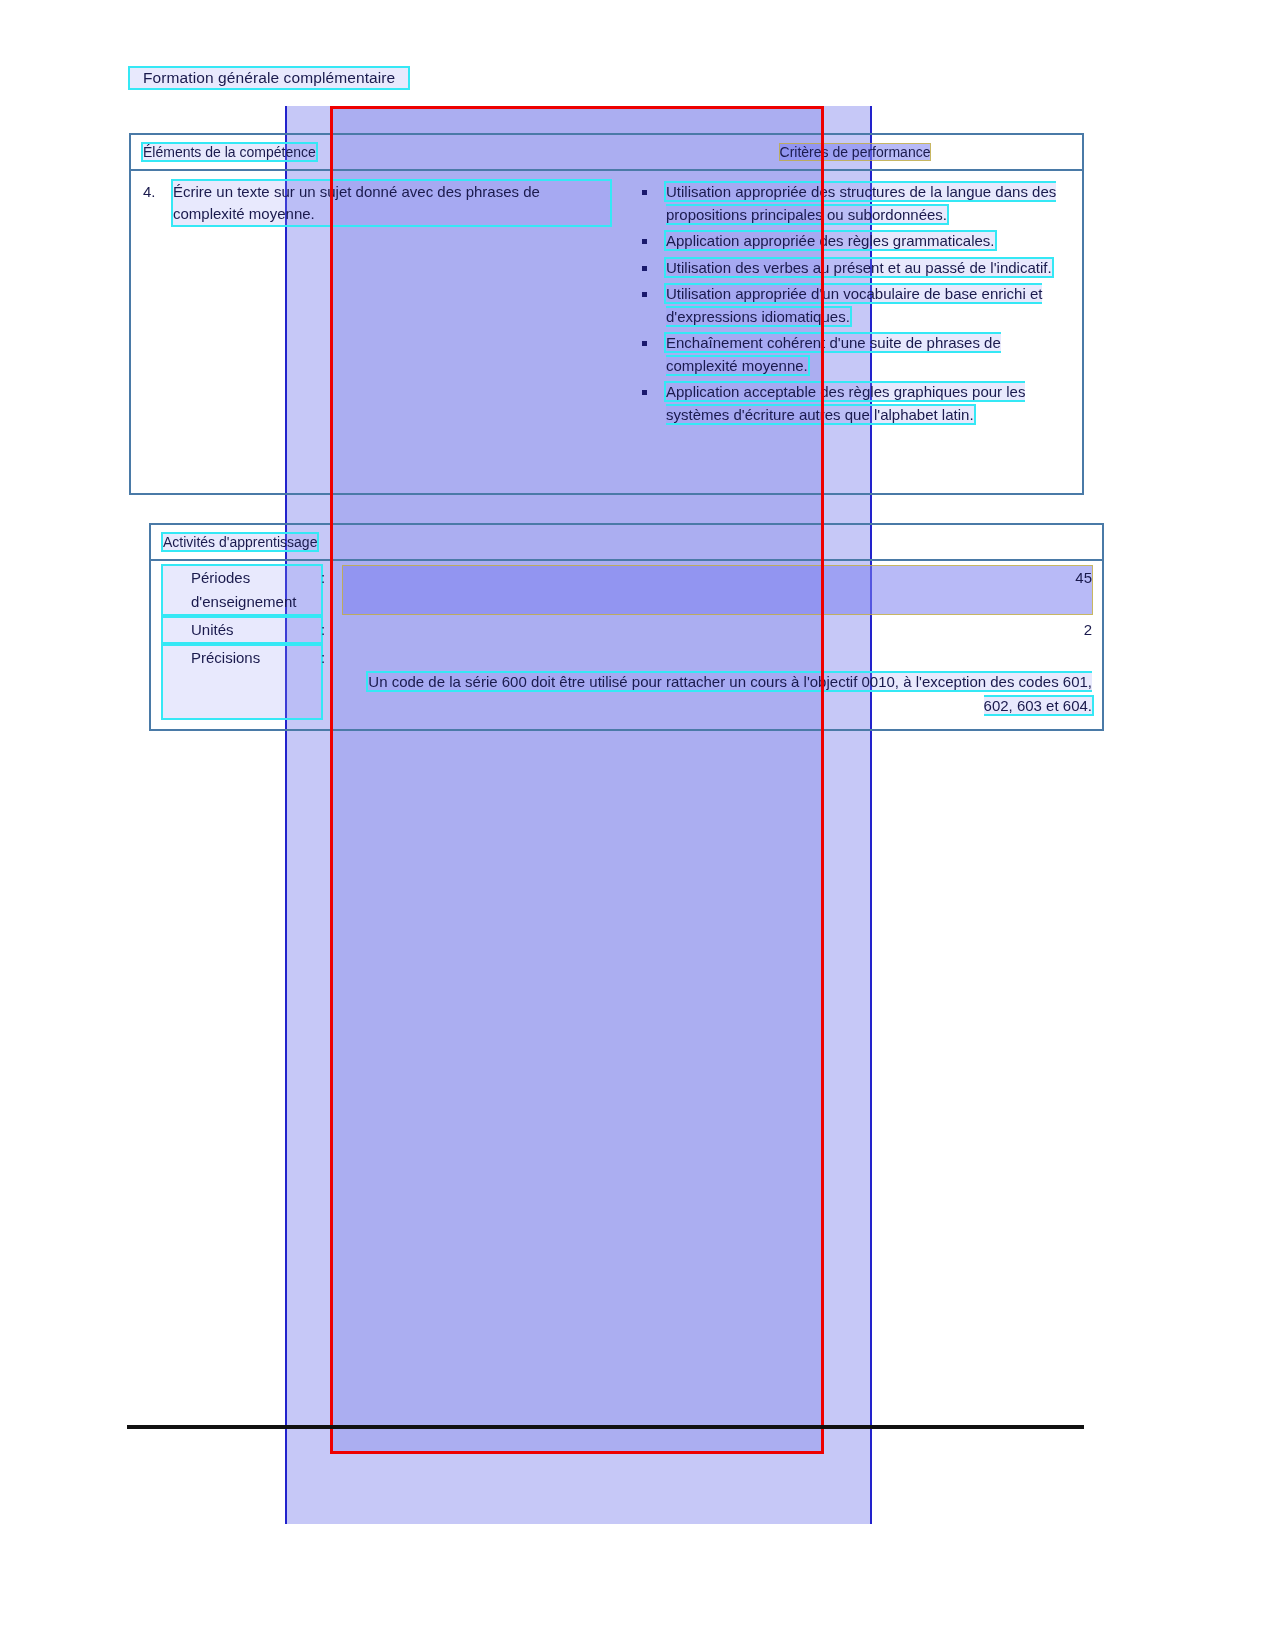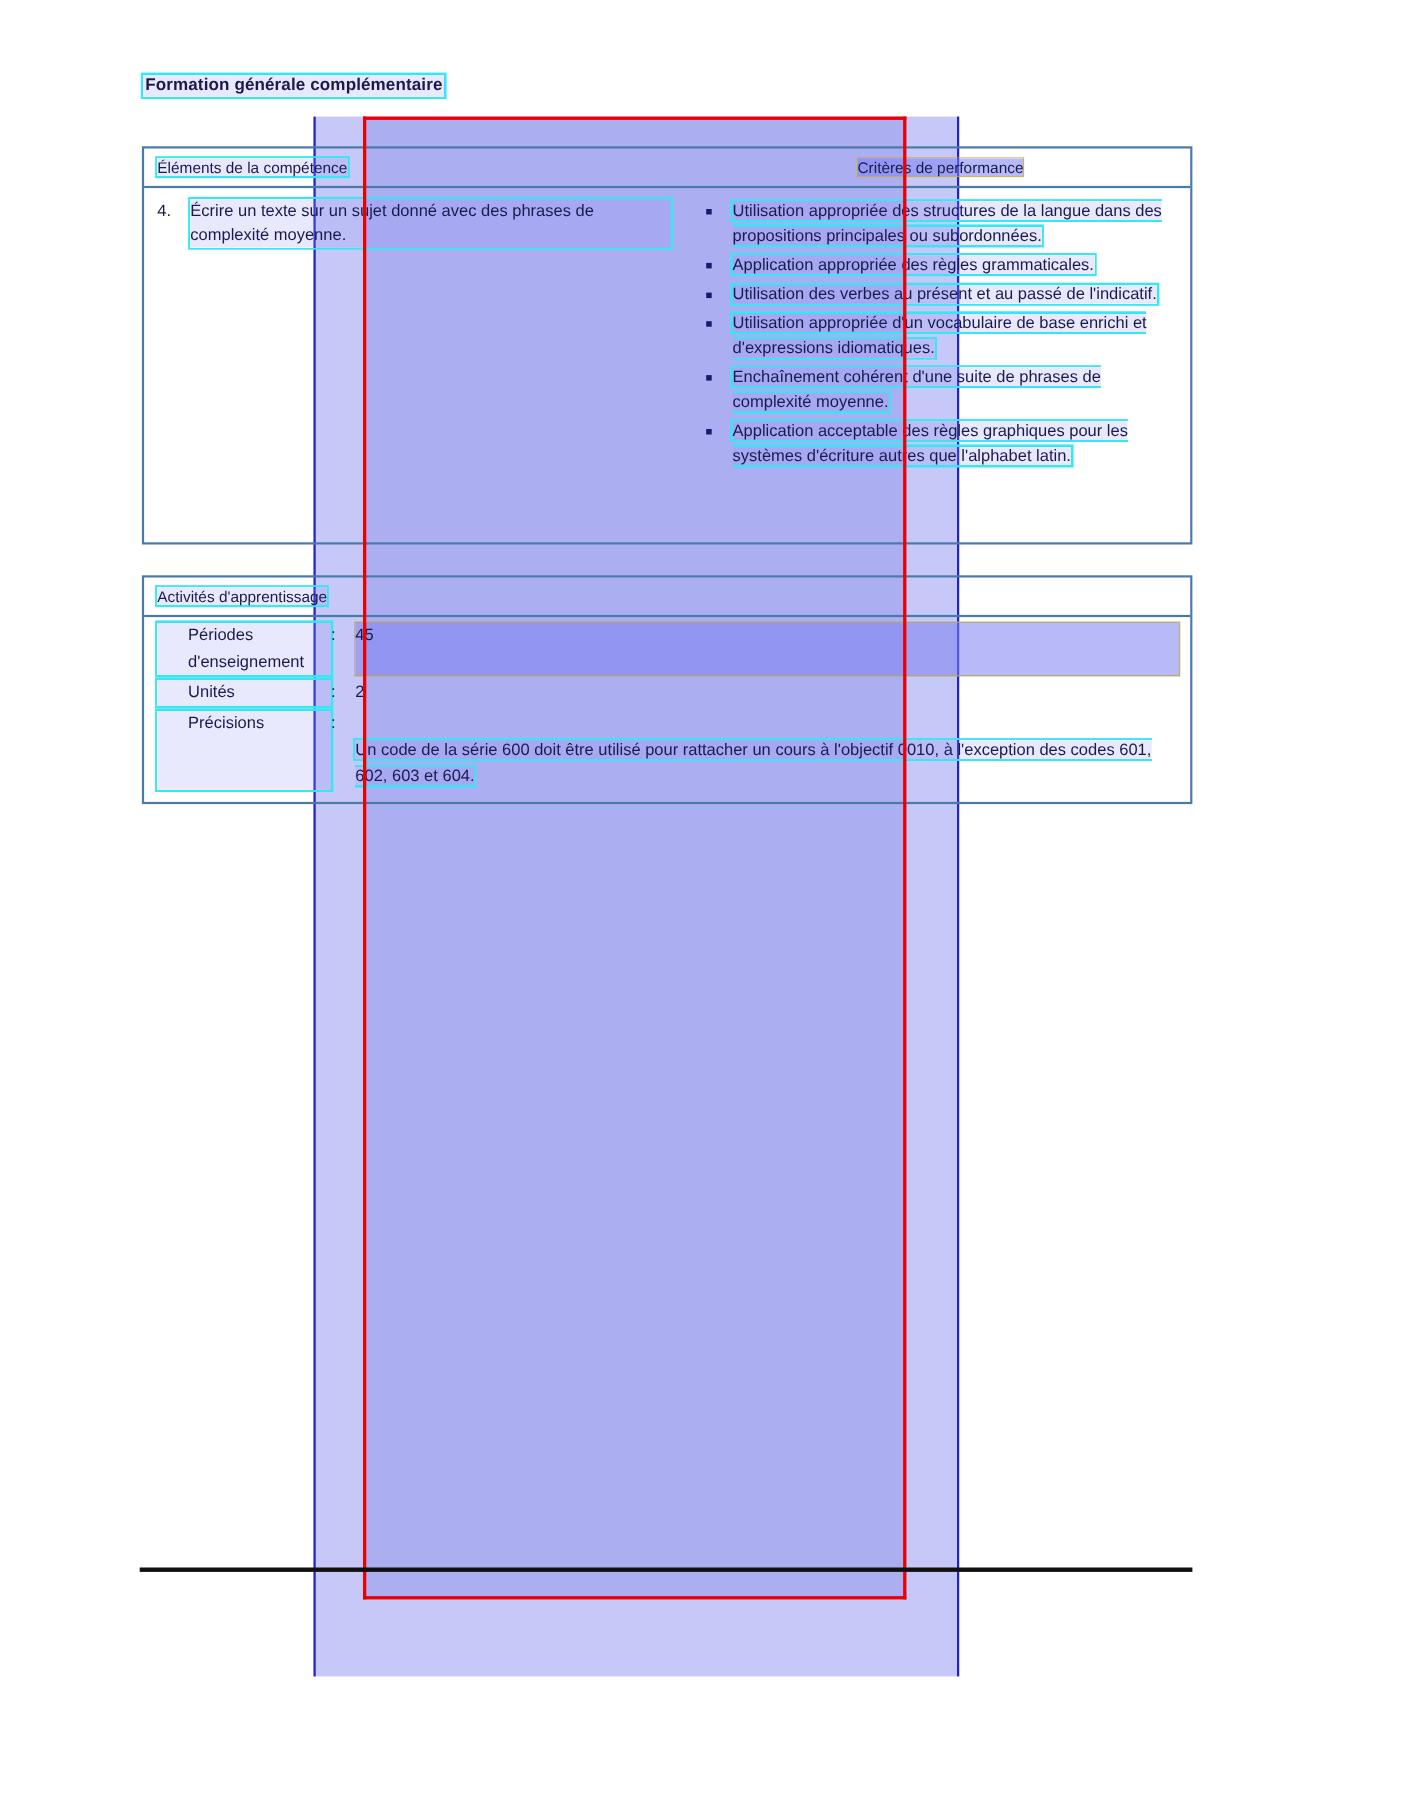--- a/index.html
+++ b/index.html
@@ -90,35 +90,34 @@
 
   
   .doc-header {
     position: absolute;
     top: 68px;
     left: 130px;
     font-size: 15.5px;
     letter-spacing: .1px;
     white-space: nowrap;
     z-index: 8;
-    padding: 1px 2px;
-    font-weight: bold;
+    padding: 1px 13px;
   }
 
   
   .tbl {
     position: absolute;
     left: 129px;
     width: 955px;
     border: 2px solid #4a7aa7;
     box-sizing: border-box;
     z-index: 6;
   }
   #competency-table { top: 133px; }
-  #activities-table { top: 523px; }
+  #activities-table { top: 523px; margin-left: 20px; }
 
   .tbl-head-row {
     display: flex;
     border-bottom: 2px solid #4a7aa7;
     height: 36px;
     align-items: center;
     box-sizing: border-box;
   }
   .tbl-head-cell {
     font-weight: normal;
@@ -176,21 +175,21 @@
   
   .act-row {
     display: flex;
     font-size: 15px;
     line-height: 24px;
     padding: 2px 0 2px 12px;
     box-sizing: border-box;
   }
   .act-label { width: 130px; flex: none; padding-left: 28px; }
   .act-colon { width: 22px; flex: none; }
-  .act-value { flex: 1; }
+  .act-value { flex: 1; text-align: right; }
   .act-block { padding: 3px 10px 9px 0; }
   .prec-para { margin: 0 0 0 0; }
 
   
   .footer-rule {
     position: absolute;
     left: 127px;
     top: 1425px;
     width: 957px;
     height: 4px;

